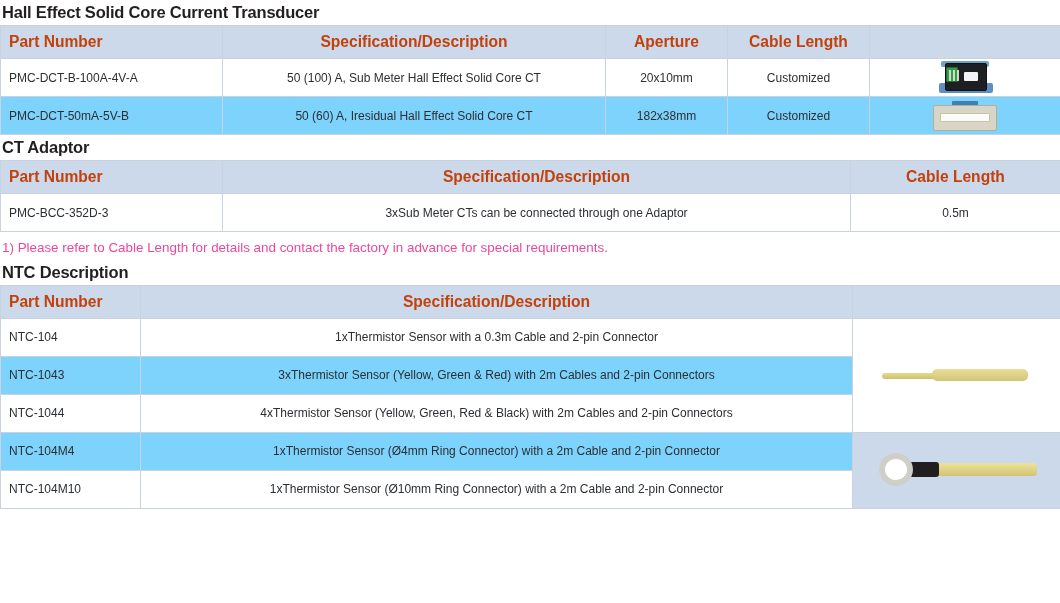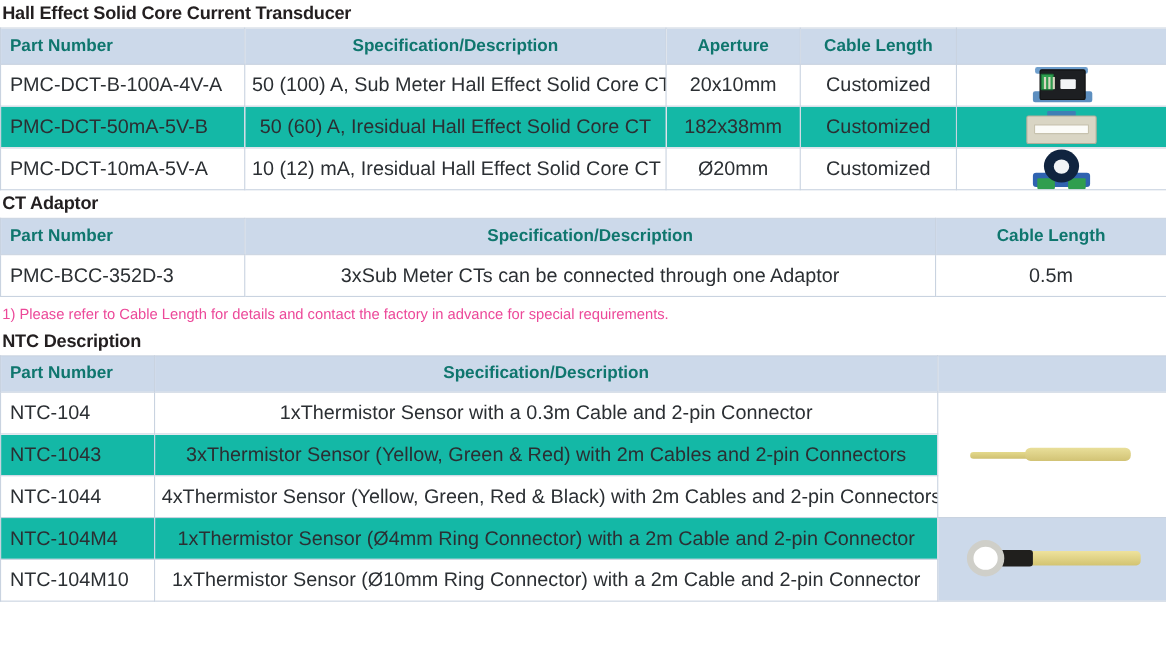--- a/index.html
+++ b/index.html
@@ -22,39 +22,39 @@
     line-height: 19px;
   }
 
   table {
     border-collapse: collapse;
     width: 1060px;
     table-layout: fixed;
   }
   th, td {
     border: 1px solid #c9d3e0;
-    font-size: 18px;
+    font-size: 12px;
     color: #2b2f33;
     padding: 3px 6px;
     vertical-align: middle;
     white-space: nowrap;
     overflow: hidden;
   }
   th {
     background: #ccd9ea;
     font-weight: bold;
     font-size: 15.6px;
-    color: #0f766e;
+    color: #c2410c;
     text-align: center;
     height: 33px;
   }
   td { height: 38px; text-align: center; }
   td.pn { text-align: left; padding-left: 8px; }
   th.pn { text-align: left; padding-left: 8px; }
-  tr.alt td { background: #14b8a6; }
+  tr.alt td { background: #7dd3fc; }
   tr.norm td { background: #ffffff; }
   td.imgcell { padding: 0; }
 
   .notes {
     padding: 6px 2px 2px 2px;
   }
   .note {
     font-size: 13.4px;
     color: #ec4899;
     line-height: 19.5px;
@@ -168,37 +168,20 @@
         <td class="imgcell">
           <div class="thumbwrap">
             <div class="ct-rect">
                 <div class="cap"></div>
                 <div class="shell"></div>
                 <div class="slot"></div>
               </div>
           </div>
         </td>
       </tr>
-      <tr class="norm">
-        <td class="pn">PMC-DCT-10mA-5V-A</td>
-        <td>10 (12) mA, Iresidual Hall Effect Solid Core CT</td>
-        <td>Ø20mm</td>
-        <td>Customized</td>
-        <td class="imgcell">
-          <div class="thumbwrap">
-            <div class="ct-round">
-                <div class="foot"></div>
-                <div class="g1"></div>
-                <div class="g2"></div>
-                <div class="ring"></div>
-                <div class="ringin"></div>
-              </div>
-          </div>
-        </td>
-      </tr>
     </tbody>
   </table>
 
   <div class="section-title">CT Adaptor</div>
 
   <table>
     <colgroup>
         <col style="width:222px">
         <col style="width:628px">
         <col style="width:210px">

